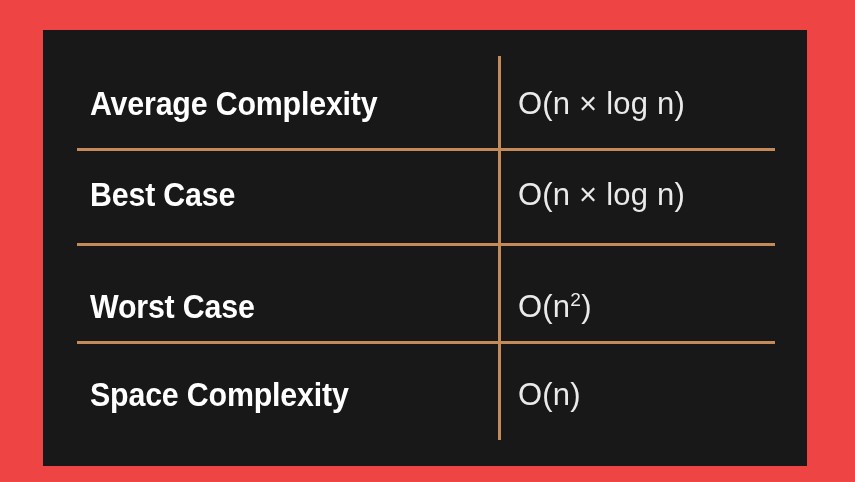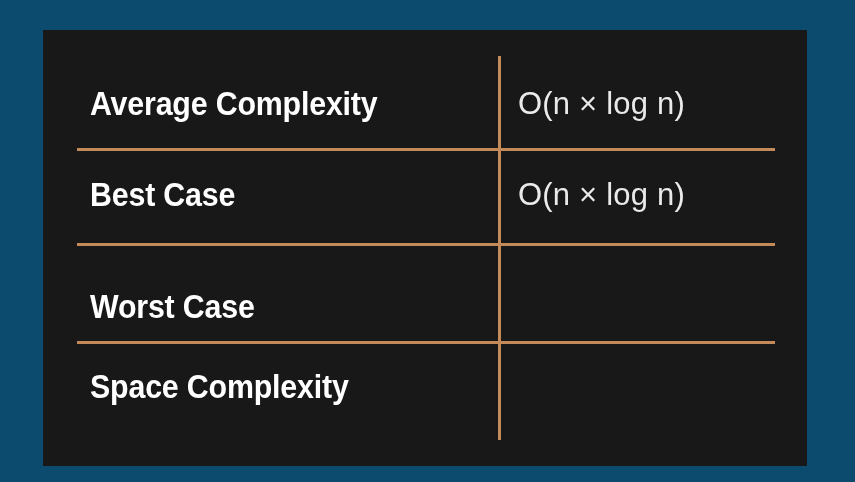--- a/index.html
+++ b/index.html
@@ -12,21 +12,21 @@
     height: 482px;
     background: #f5f7fb;
     font-family: "Liberation Sans", sans-serif;
     overflow: hidden;
   }
 
   #stage {
     position: relative;
     width: 855px;
     height: 482px;
-    background: #0c4a6e;
+    background: #ef4444;
   }
 
   
   .complexity-card {
     position: absolute;
     left: 43px;
     top: 30px;
     width: 764px;
     height: 436px;
     background: #181818;
@@ -57,21 +57,21 @@
     position: absolute;
     left: 0;
     width: 764px;
     height: 97px;
     display: flex;
     align-items: center;
   }
   .c-row.r0 { top: 25px;  }
   .c-row.r1 { top: 116px; }
   .c-row.r2 { top: 228px; }
-  .c-row.r3 { top: 308px; }
+  .c-row.r3 { top: 316px; }
 
   .c-label {
     position: absolute;
     left: 47px;            
     width: 400px;
     color: #ffffff;
     font-size: 33px;
     font-weight: 700;
     letter-spacing: -0.2px;
     line-height: 1;
@@ -123,24 +123,26 @@
         <div class="c-value"><span>O(n × log n)</span></div>
       </div>
 
       <div class="c-row r1">
         <div class="c-label">Best Case</div>
         <div class="c-value"><span>O(n × log n)</span></div>
       </div>
 
       <div class="c-row r2">
         <div class="c-label">Worst Case</div>
+        <div class="c-value"><span>O(n</span><sup>2</sup><span>)</span></div>
       </div>
 
       <div class="c-row r3">
         <div class="c-label">Space Complexity</div>
+        <div class="c-value"><span>O(n)</span></div>
       </div>
 
       <div class="row-divider d0"></div>
       <div class="row-divider d1"></div>
       <div class="row-divider d2"></div>
 
     </div>
 
     <div class="col-divider"></div>
 

